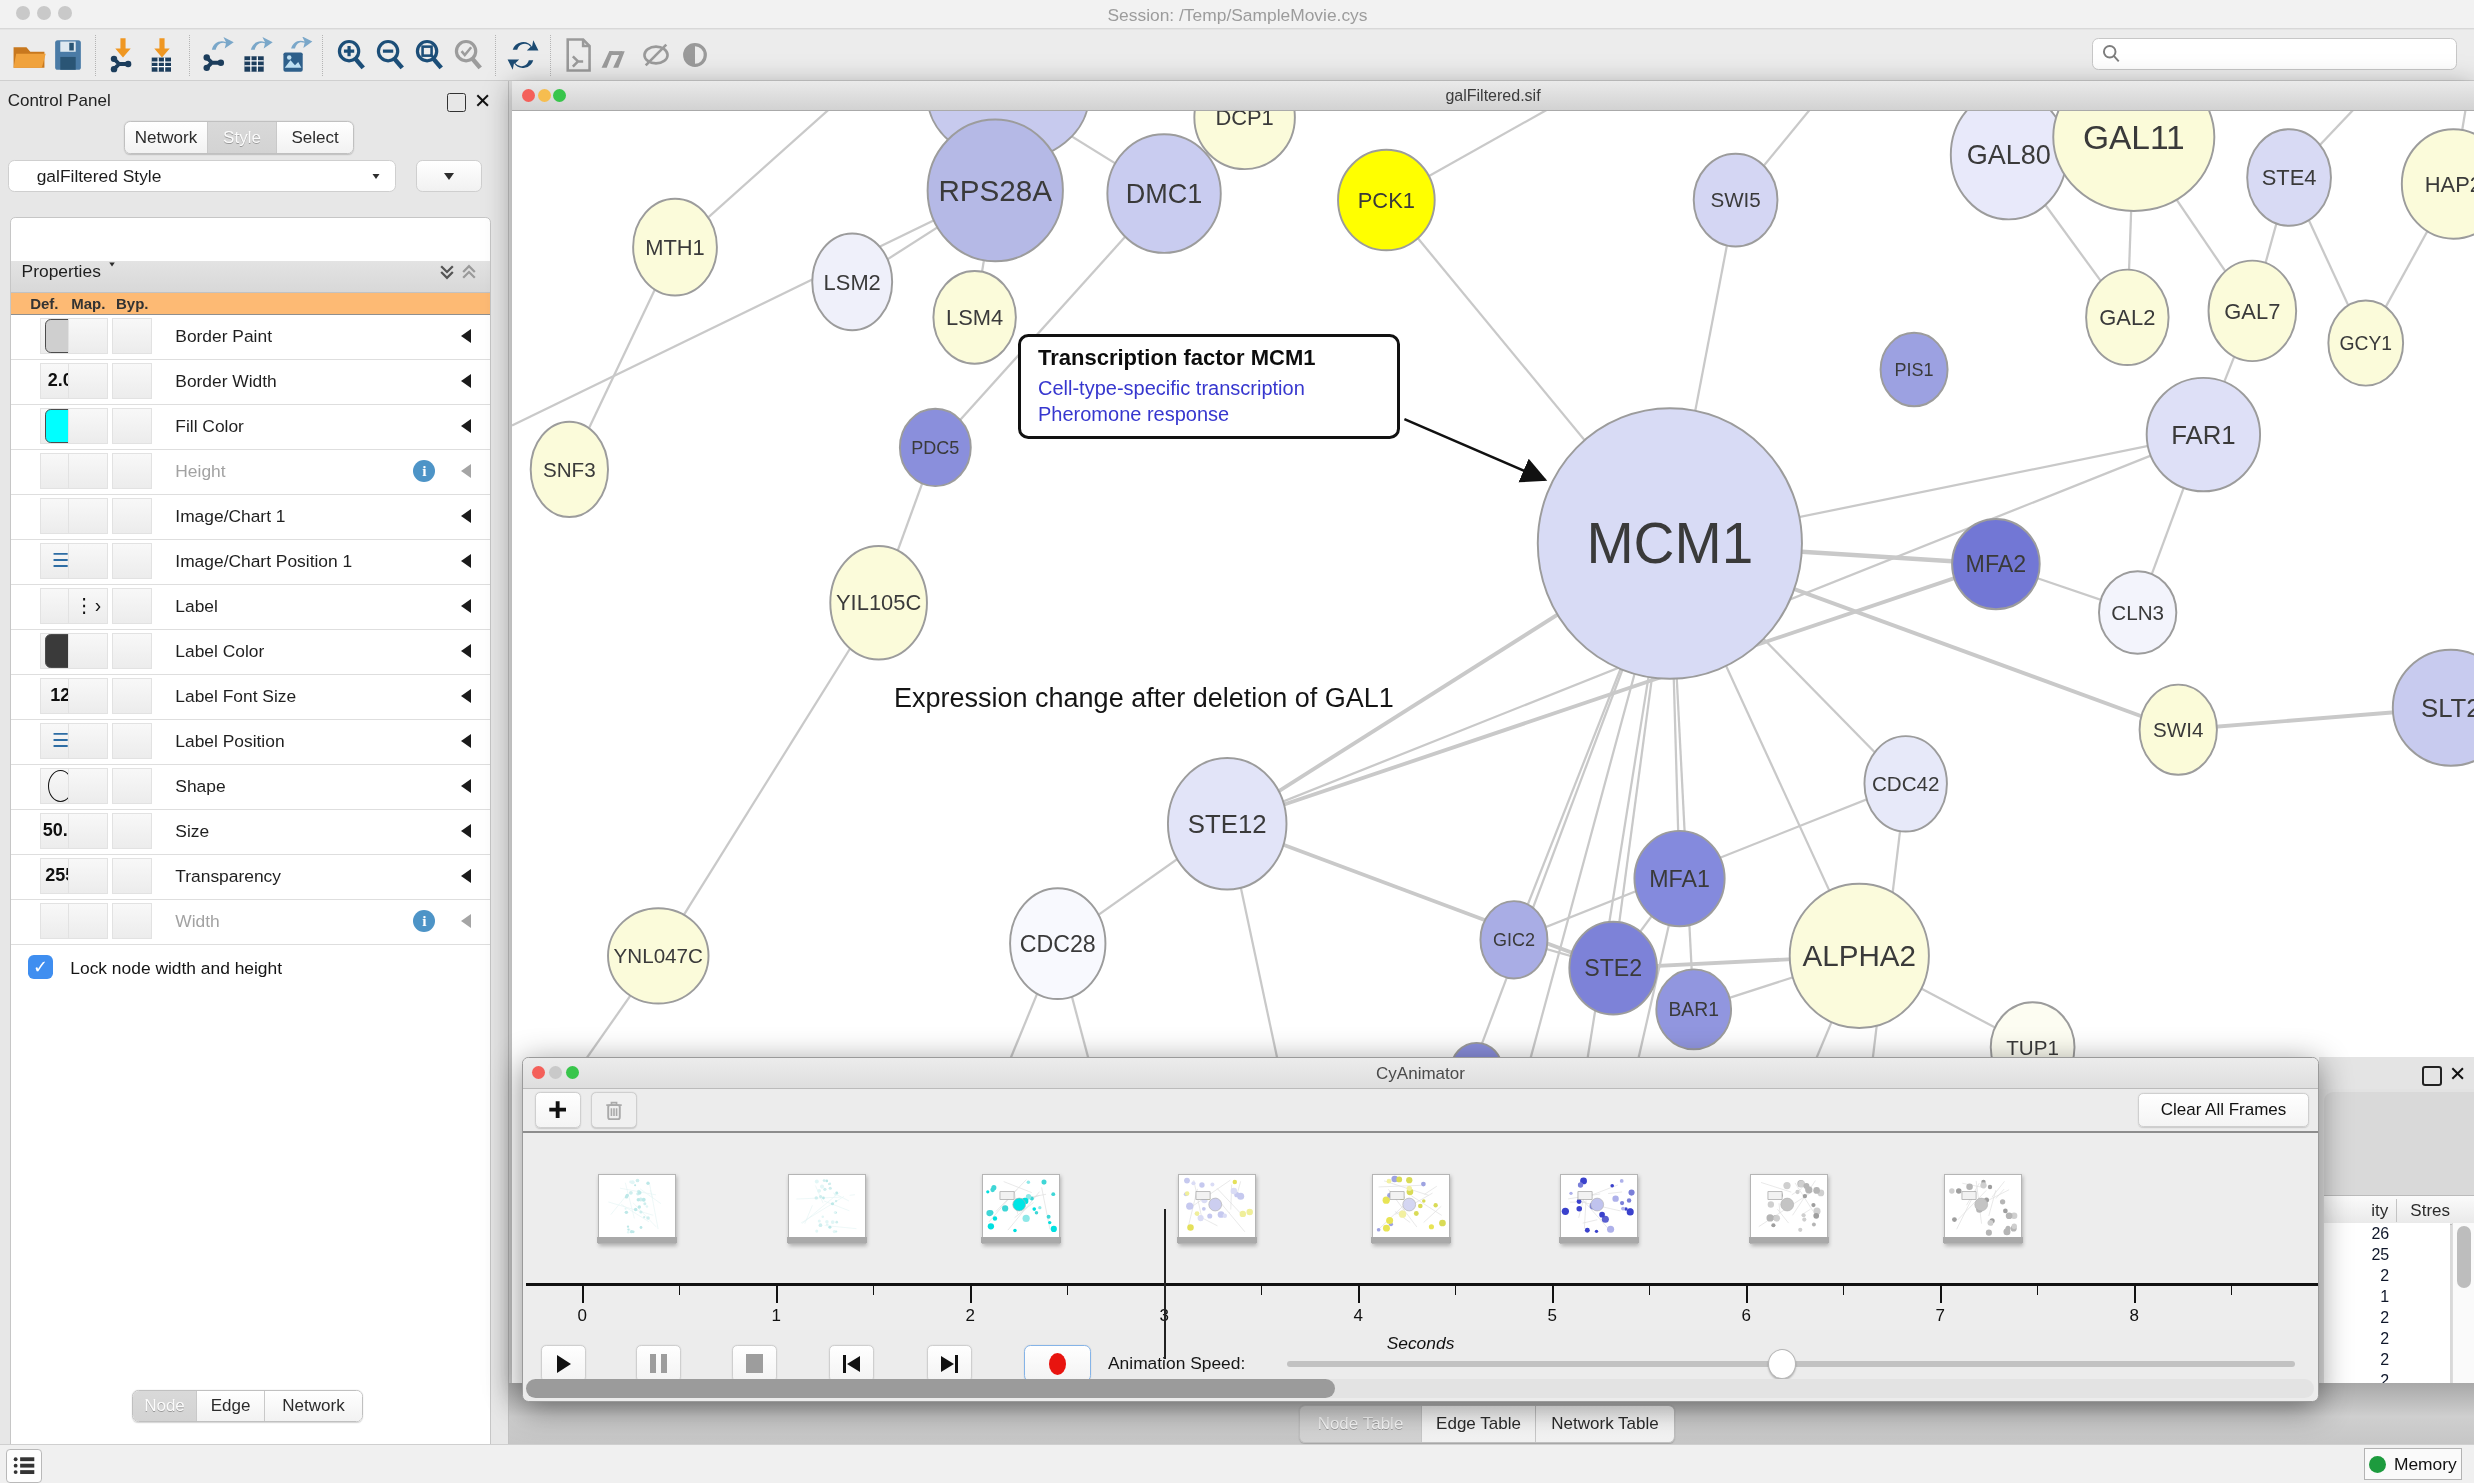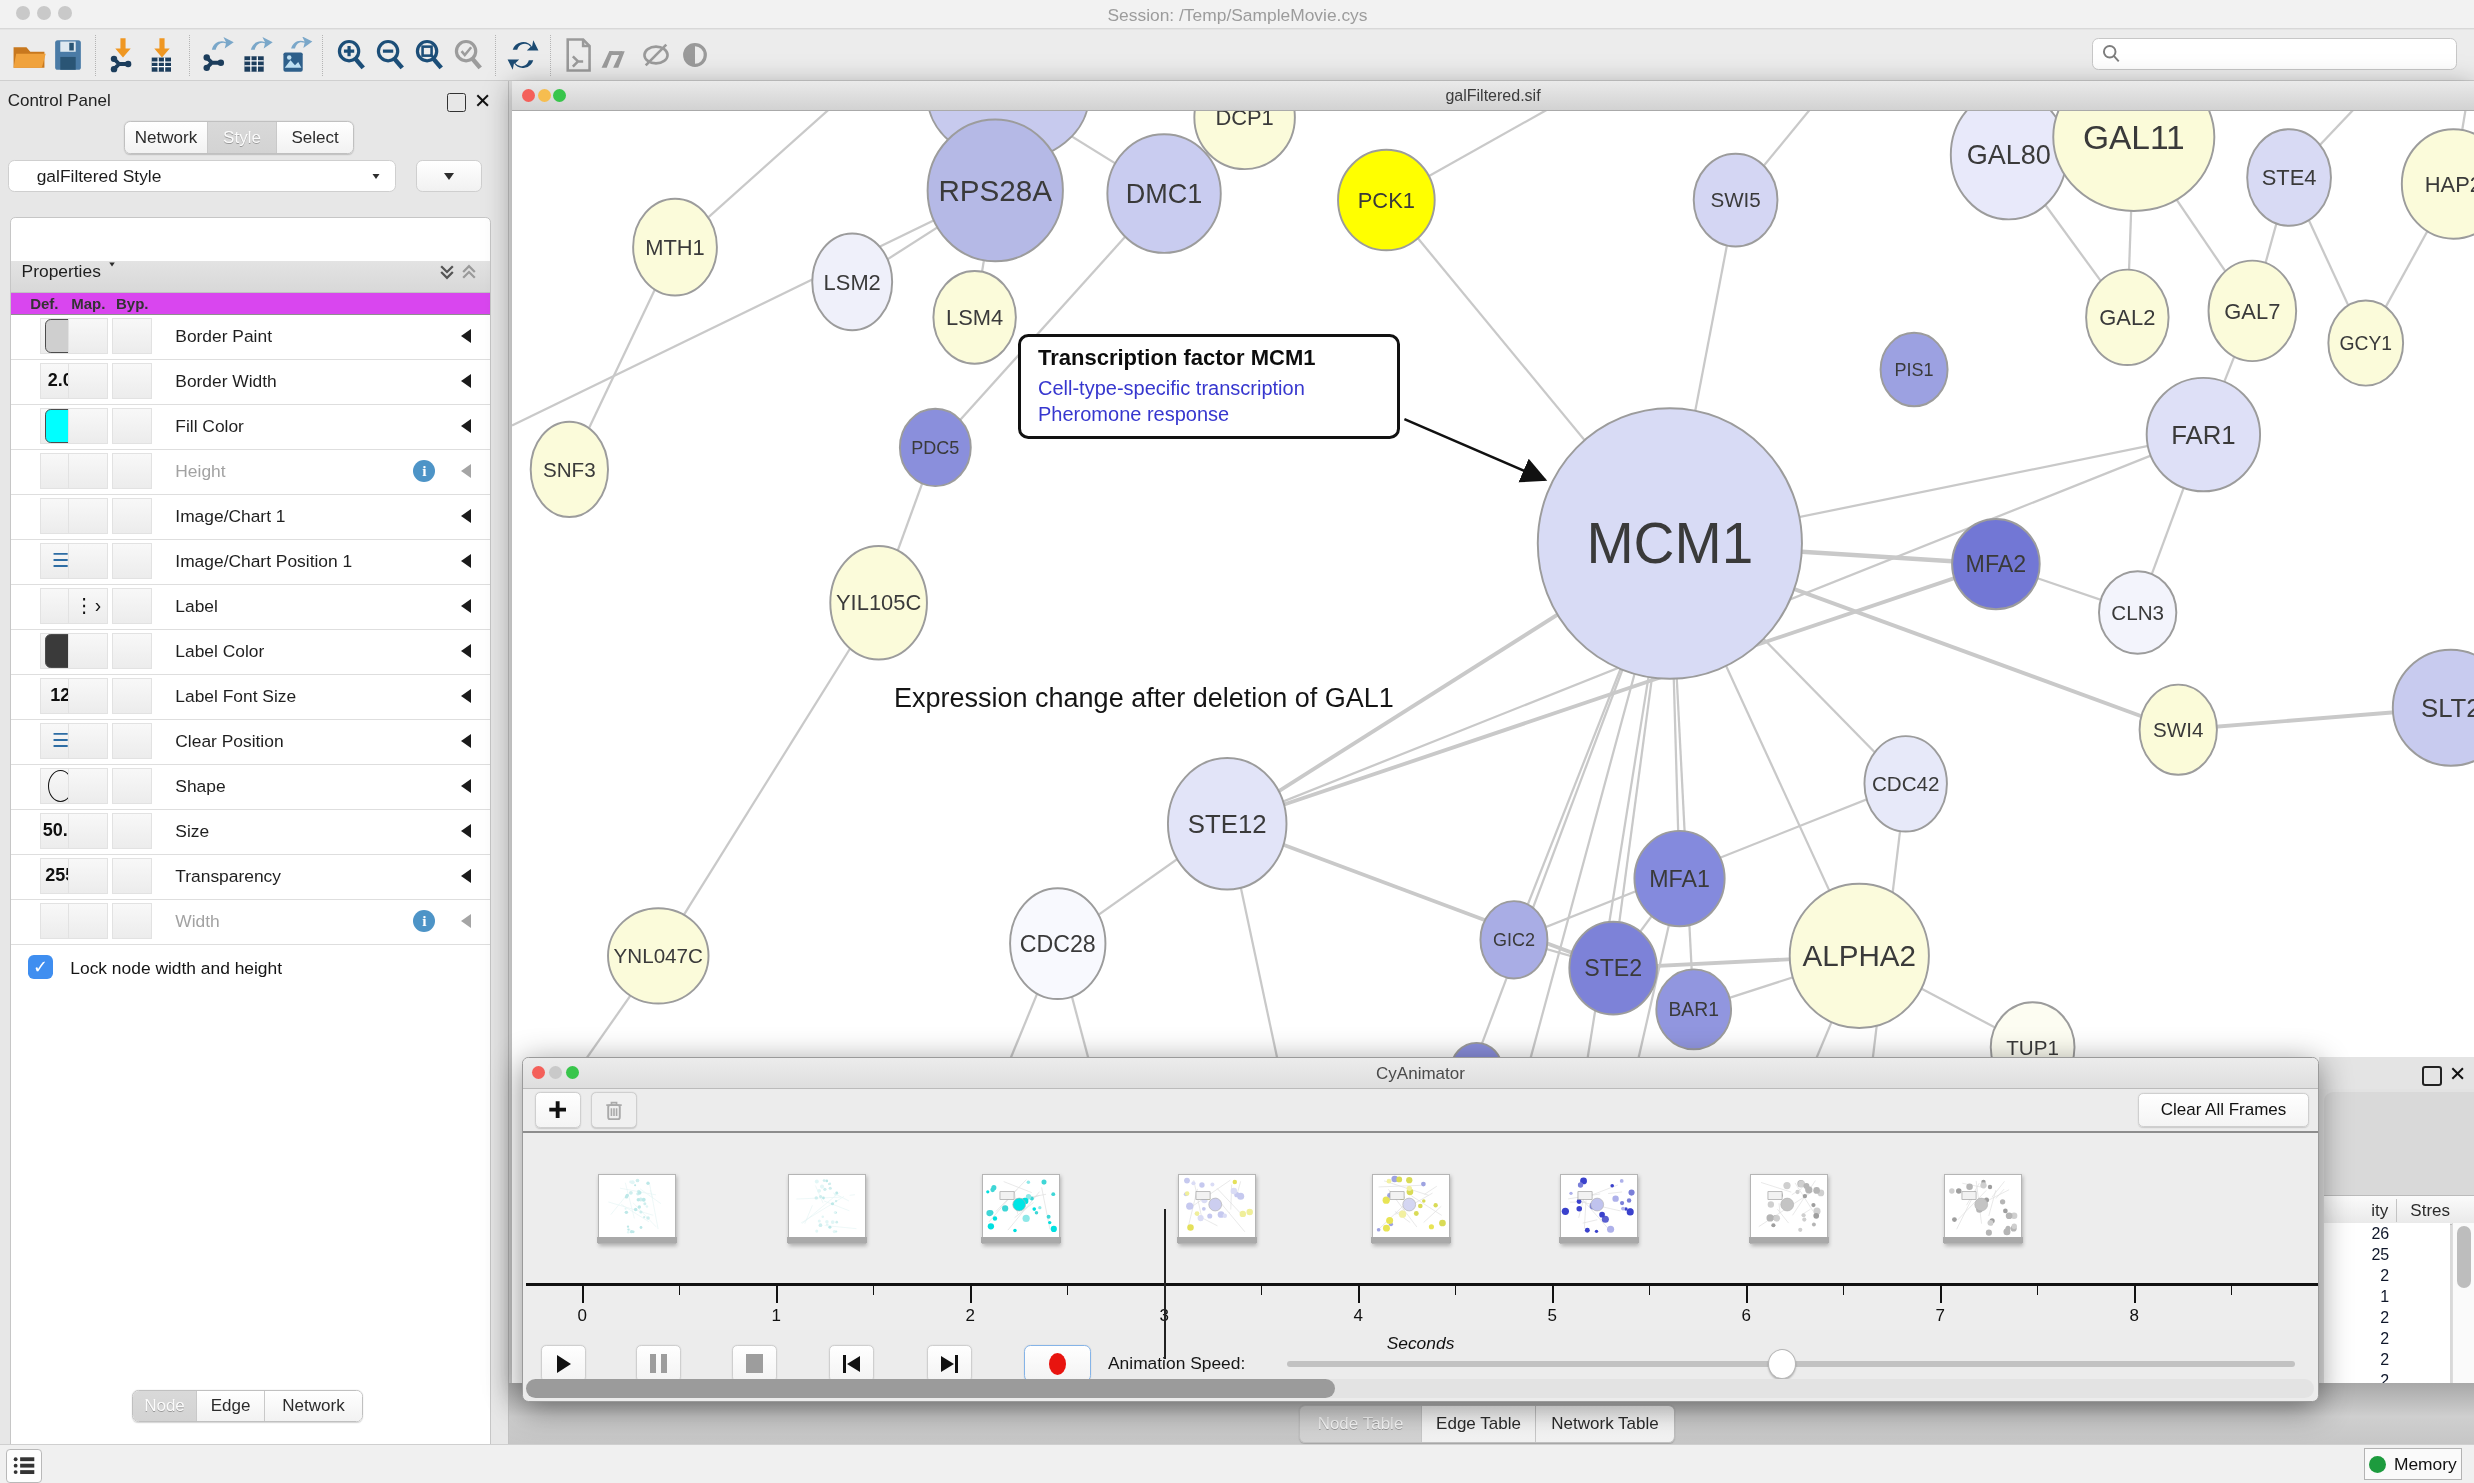--- a/index.html
+++ b/index.html
@@ -32,21 +32,21 @@
   #cp-style-select{left:7.7px;top:79px;width:388px;height:32px;background:#fff;border:1.3px solid #cfcfcf;border-radius:6.4px;
                    display:flex;align-items:center;justify-content:space-between;padding:0 14px 0 28px;box-sizing:border-box;}
   #cp-style-select .val{font-size:17.4px;color:#1d1d1d;}
   .caret{width:0;height:0;border-left:5.8px solid transparent;border-right:5.8px solid transparent;border-top:7.7px solid #2d2d2d;}
   #cp-style-menu-btn{left:416px;top:79px;width:66px;height:32px;background:linear-gradient(#ffffff,#f1f1f1);
                      border:1.3px solid #cfcfcf;border-radius:6.4px;display:flex;align-items:center;justify-content:center;box-sizing:border-box;}
   #props{left:10.3px;top:136px;width:479px;height:1231px;background:#fff;border:1px solid #c6c6c6;border-radius:5.2px;overflow:hidden;}
   #props-header{position:relative;height:31px;background:linear-gradient(#e3e3e3,#d8d8d8);border-bottom:1px solid #c2c2c2;
                 display:flex;align-items:flex-start;padding:0 10.3px;margin-top:43px;}
   #props-header .t{font-size:17.4px;color:#1e1e1e;margin-right:6.4px;}
-  #props-cols{position:relative;height:20.6px;background:#d946ef;border-bottom:1.3px solid #8f8f8f;}
+  #props-cols{position:relative;height:20.6px;background:#fdba74;border-bottom:1.3px solid #8f8f8f;}
   #props-cols span{position:absolute;top:1.9px;font-size:15px;font-weight:bold;color:#333;width:40px;text-align:center;}
   .prow{position:relative;height:44px;border-bottom:1px solid #dedede;background:#fff;}
   .pcell{position:absolute;top:3.2px;width:40px;height:36px;background:linear-gradient(#f8f8f8,#ececec);border:0.6px solid #e2e2e2;
          display:flex;align-items:center;justify-content:center;box-sizing:border-box;}
   .pcell.c0{left:29px;align-items:center;} .pcell.c1{left:57px;} .pcell.c2{left:101px;}
   .swatch{width:28px;height:32px;border:1.6px solid #4c4c4c;border-radius:5.8px;}
   .pval{font-size:18px;font-weight:bold;color:#0f0f0f;}
   .plabel{position:absolute;left:164px;top:11px;font-size:17.4px;color:#1f1f1f;}
   .prow.dis .plabel{color:#a2a2a2;}
   .parrow{position:absolute;right:19.3px;top:14px;width:0;height:0;border-top:7px solid transparent;border-bottom:7px solid transparent;
@@ -396,21 +396,21 @@
             <div class="pcell c2"></div>
             <div class="plabel">Label Font Size</div>
             <div class="parrow"></div>
           </div>
           <div class="prow">
             <div class="pcell c0">
               <span class="pos-ic">☰</span>
             </div>
             <div class="pcell c1"></div>
             <div class="pcell c2"></div>
-            <div class="plabel">Clear Position</div>
+            <div class="plabel">Label Position</div>
             <div class="parrow"></div>
           </div>
           <div class="prow">
             <div class="pcell c0">
               <div class="ellipse-ic"></div>
             </div>
             <div class="pcell c1"></div>
             <div class="pcell c2"></div>
             <div class="plabel">Shape</div>
             <div class="parrow"></div>

